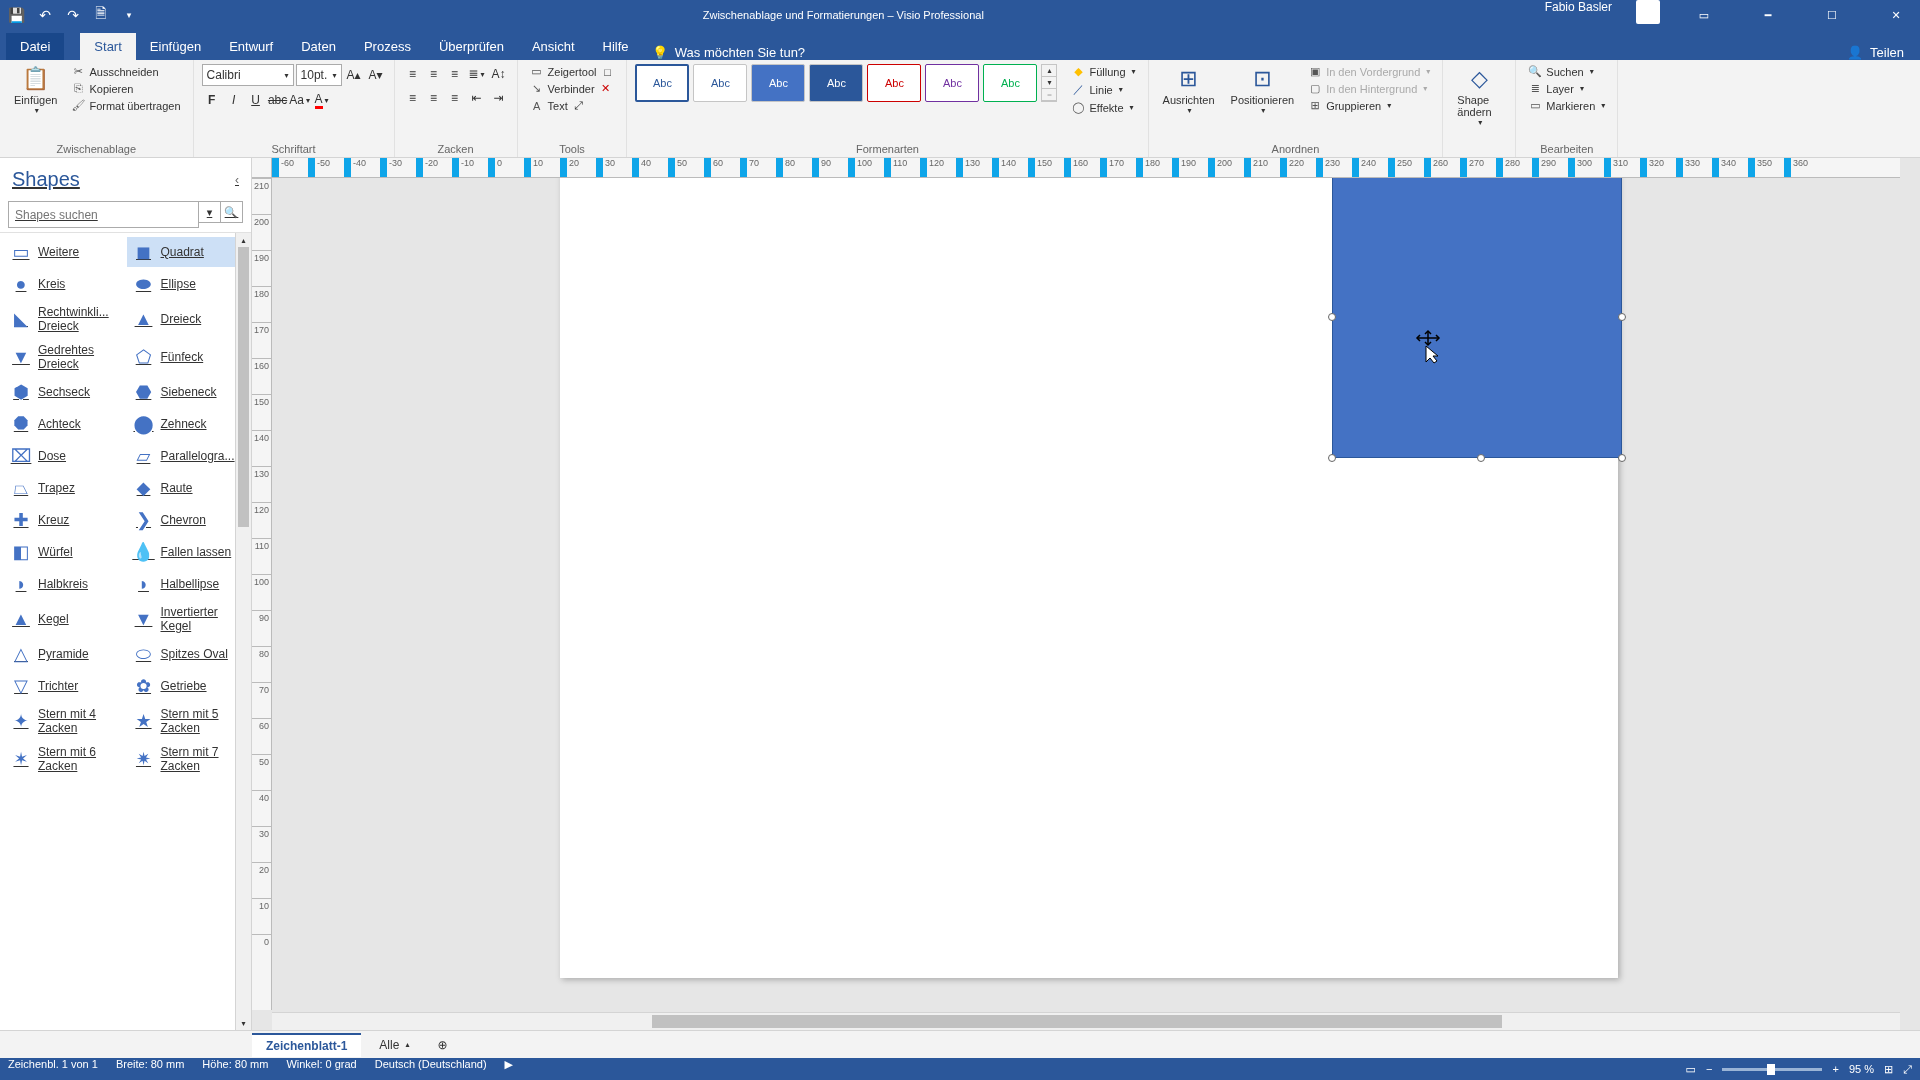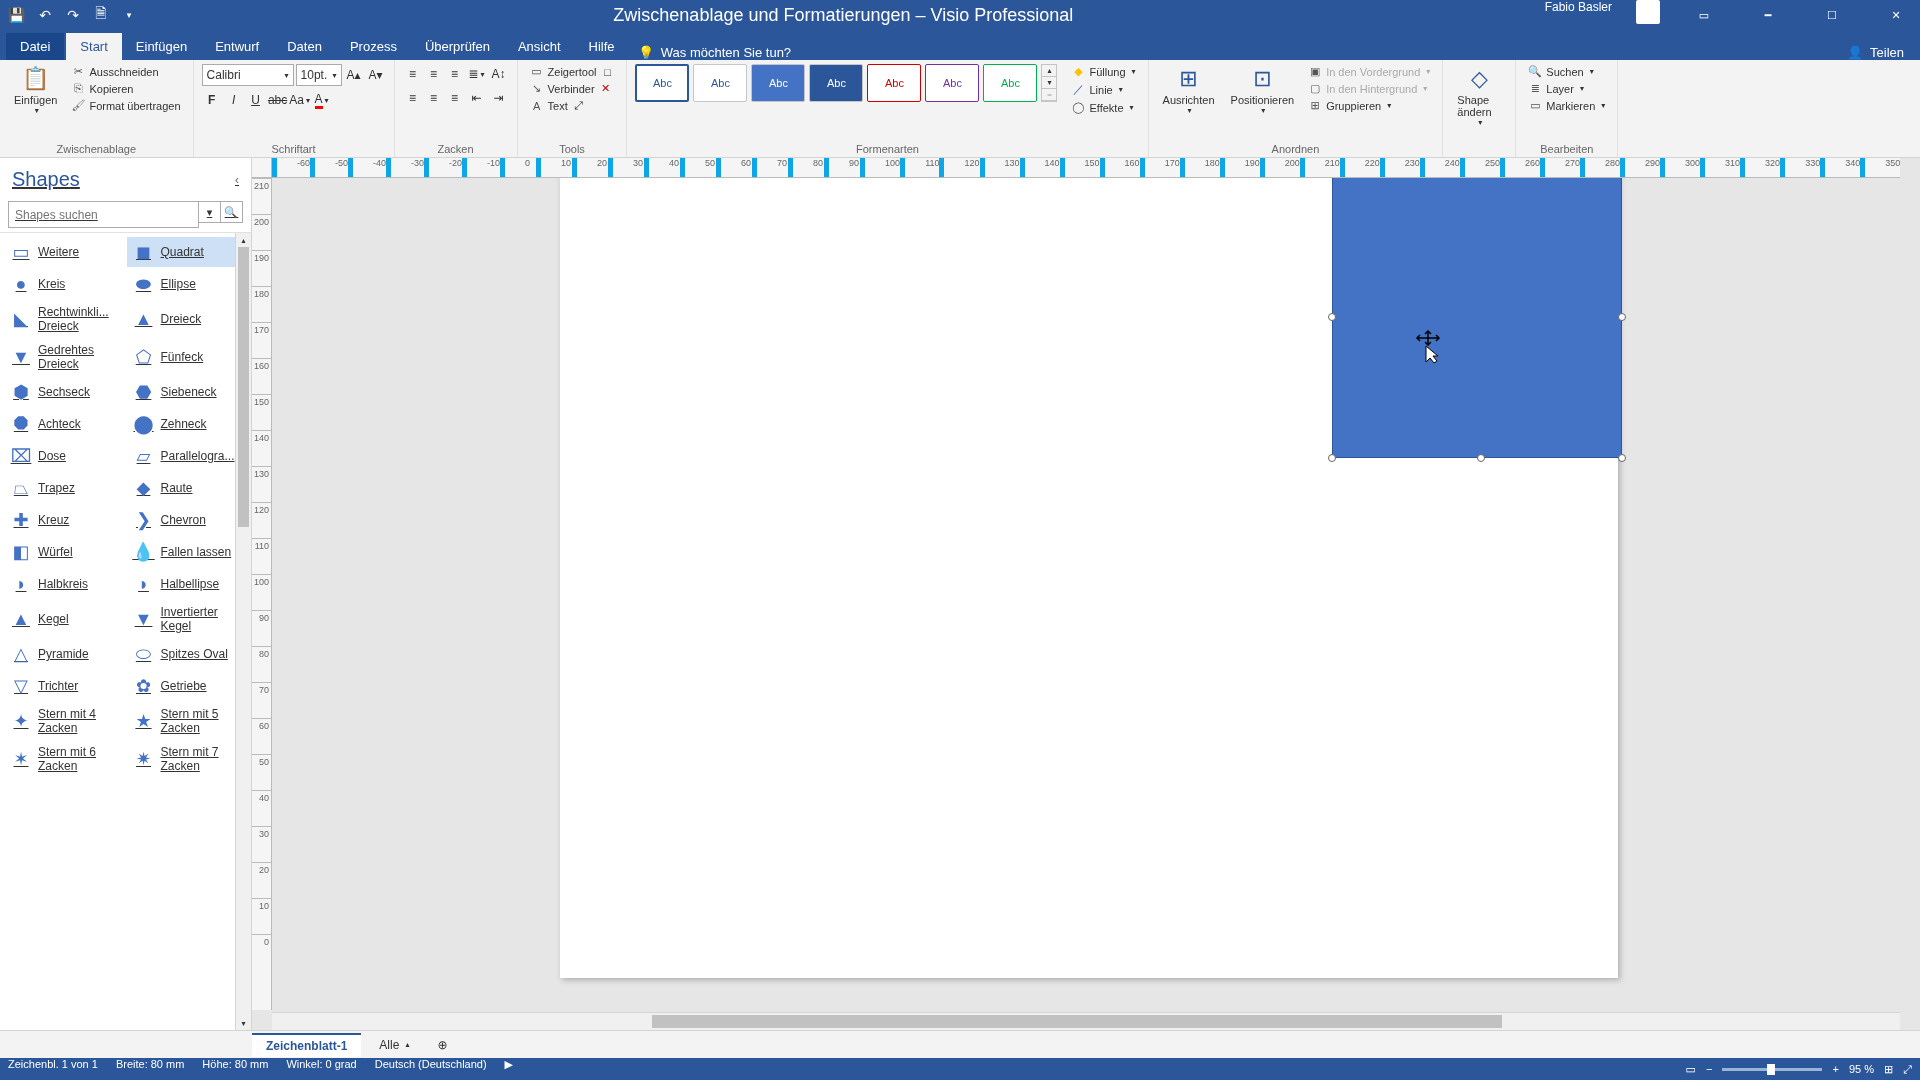--- a/index.html
+++ b/index.html
@@ -2,30 +2,30 @@
 <html><head>
 <meta charset="utf-8">
 <style>
 * { margin: 0; padding: 0; box-sizing: border-box; font-family: "Segoe UI", Arial, sans-serif; }
 body { width: 1920px; height: 1080px; overflow: hidden; background: #fff; font-size: 12px; color: #333; }
 
 
 .titlebar { height: 30px; background: #2b579a; color: #fff; display: flex; align-items: center; padding: 0 4px; }
 .qat { display: flex; gap: 2px; align-items: center; }
 .qat-btn { width: 26px; height: 26px; display: flex; align-items: center; justify-content: center; color: #fff; font-size: 14px; cursor: pointer; }
-.title-center { flex: 1; text-align: center; font-size: 18px; }
+.title-center { flex: 1; text-align: center; font-size: 11px; }
 .title-right { display: flex; gap: 24px; }
 .user-avatar { width: 24px; height: 24px; background: #fff; border-radius: 2px; }
 .win-btn { width: 40px; height: 30px; display: flex; align-items: center; justify-content: center; color: #fff; font-size: 11px; cursor: pointer; }
 
 
 .ribbon-tabs { height: 30px; background: #2b579a; display: flex; align-items: flex-end; padding-left: 6px; }
 .rtab { padding: 6px 14px; color: #fff; font-size: 13px; cursor: pointer; }
 .rtab.active { background: #f3f3f3; color: #2b579a; }
-.rtab.file { background: #19478a; margin-right: 2px; }
+.rtab.file { background: #19478a; margin-right: 16px; }
 .tell-me { display: flex; align-items: center; color: #fff; font-size: 13px; padding: 0 10px; gap: 6px; }
 .share { margin-left: auto; color: #fff; padding: 0 16px; display: flex; align-items: center; gap: 6px; font-size: 13px; }
 
 
 .ribbon { height: 98px; background: #f3f3f3; border-bottom: 1px solid #d4d4d4; display: flex; }
 .rgroup { border-right: 1px solid #e1e1e1; padding: 4px 8px 2px 8px; display: flex; flex-direction: column; justify-content: space-between; }
 .rgroup-body { display: flex; gap: 4px; align-items: flex-start; flex: 1; }
 .rgroup-label { text-align: center; font-size: 11px; color: #666; padding-top: 2px; }
 .big-btn { display: flex; flex-direction: column; align-items: center; justify-content: center; padding: 2px 6px; cursor: pointer; min-width: 44px; }
 .big-btn .ico { font-size: 22px; color: #2b579a; }
@@ -67,21 +67,21 @@
 .shape-item { display: flex; align-items: center; gap: 6px; padding: 4px 6px; font-size: 12px; cursor: pointer; }
 .shape-item.sel { background: #cde0f6; }
 .shape-ico { width: 22px; height: 22px; display: flex; align-items: center; justify-content: center; color: #4472c4; font-size: 18px; flex-shrink: 0; }
 .shape-scrollbar { position: absolute; right: 0; top: 0; bottom: 0; width: 16px; background: #f0f0f0; border-left: 1px solid #d4d4d4; }
 .shape-scrollbar .thumb { position: absolute; left: 2px; right: 2px; top: 14px; height: 280px; background: #c1c1c1; }
 .shape-scrollbar .arr { position: absolute; left: 0; right: 0; height: 14px; display: flex; align-items: center; justify-content: center; font-size: 8px; cursor: pointer; }
 
 
 .canvas-wrap { flex: 1; position: relative; background: #e6e6e6; overflow: hidden; }
 .ruler-h { position: absolute; top: 0; left: 20px; right: 20px; height: 20px; background: #f5f5f5; border-bottom: 1px solid #bbb; display: flex; font-size: 9px; color: #666; overflow: hidden; }
-.ruler-h .tick { position: relative; flex: 0 0 36px; border-left: 5px solid #0ea5e9; padding-left: 20px; }
+.ruler-h .tick { position: relative; flex: 0 0 36px; border-left: 7px solid #0ea5e9; padding-left: 2px; }
 .ruler-v { position: absolute; top: 20px; left: 0; bottom: 20px; width: 20px; background: #f5f5f5; border-right: 1px solid #bbb; display: flex; flex-direction: column; font-size: 9px; color: #666; overflow: hidden; }
 .ruler-v .tick { position: relative; flex: 0 0 36px; border-top: 1px solid #bbb; padding-top: 2px; text-align: right; padding-right: 2px; }
 .ruler-corner { position: absolute; top: 0; left: 0; width: 20px; height: 20px; background: #f5f5f5; border-right: 1px solid #bbb; border-bottom: 1px solid #bbb; }
 .canvas-inner { position: absolute; top: 20px; left: 20px; right: 20px; bottom: 20px; background: #e6e6e6; overflow: hidden; }
 .page { position: absolute; background: #fff; box-shadow: 2px 2px 6px rgba(0,0,0,0.25); }
 .shape-on-page { position: absolute; background: #4472c4; border: 1px solid #2b579a; }
 .sel-handle { position: absolute; width: 8px; height: 8px; background: #fff; border: 1px solid #666; border-radius: 50%; }
 .cursor-move { position: absolute; font-size: 18px; pointer-events: none; }
 .hscroll { position: absolute; bottom: 0; left: 20px; right: 20px; height: 18px; background: #f0f0f0; border-top: 1px solid #d4d4d4; }
 .hscroll .thumb { position: absolute; left: 380px; width: 850px; top: 2px; bottom: 2px; background: #c1c1c1; }

